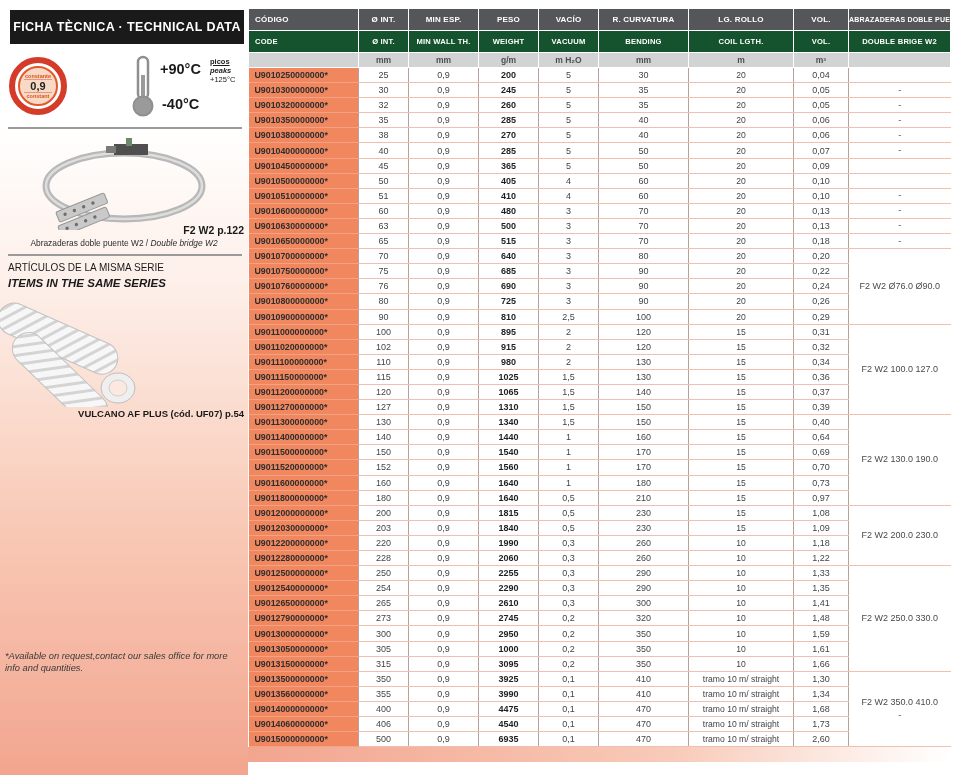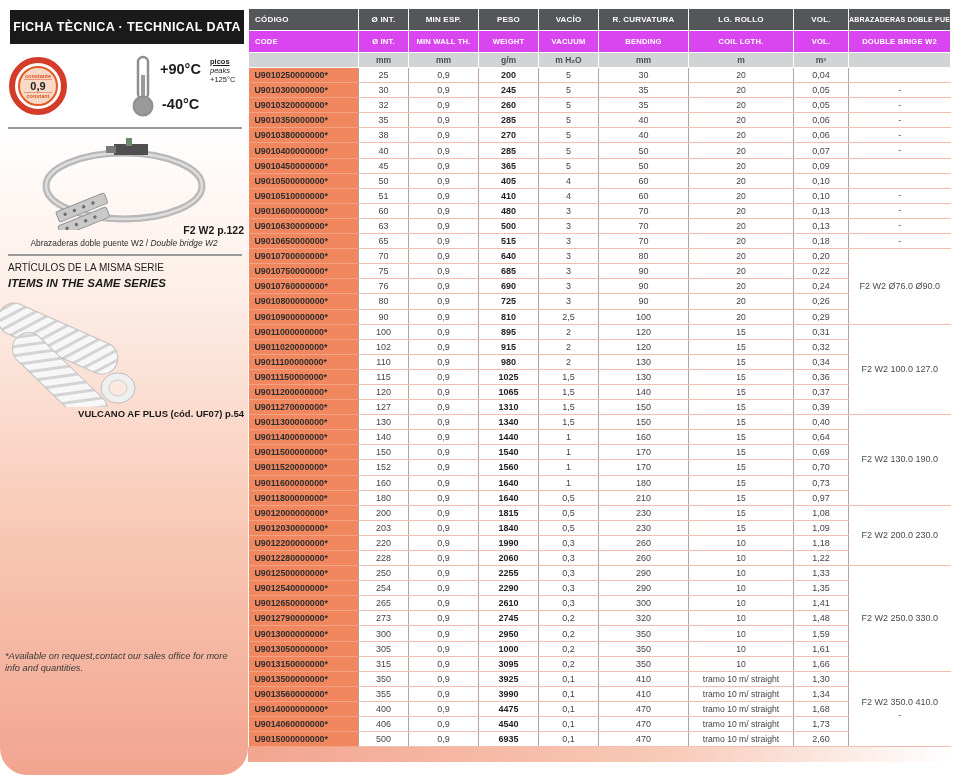--- a/index.html
+++ b/index.html
@@ -1,36 +1,36 @@
 <!DOCTYPE html>
 <html><head>
 <meta charset="utf-8">
 <style>
   * { margin:0; padding:0; box-sizing:border-box; }
   body { background:#fff; font-family:"Liberation Sans", sans-serif; }
   .page { position:relative; width:956px; height:775px; background:#fff; overflow:hidden; }
 
   
   .left-panel { position:absolute; left:0; top:0; width:248px; height:775px;
-    background:linear-gradient(180deg,#ffffff 0%,#ffffff 16%,#fdeee7 38%,#f8c9b6 68%,#f2a58f 100%);border-radius:27px; }
+    background:linear-gradient(180deg,#ffffff 0%,#ffffff 16%,#fdeee7 38%,#f8c9b6 68%,#f2a58f 100%); }
   .title-bar { position:absolute; left:10px; top:10px; width:234px; height:34px; background:#1a1a1a;
     color:#fff; display:flex; align-items:center; justify-content:center;
     font-size:12.5px; font-weight:bold; letter-spacing:.4px; }
   .badge { position:absolute; left:9px; top:57px; width:58px; height:58px; border-radius:50%;
     border:6px solid #d43b28; background:#fff; display:flex; align-items:center; justify-content:center; }
   .badge-inner { width:40px; height:40px; border-radius:50%; border:2px solid #e25a2c; background:#f8d9c6;
     display:flex; flex-direction:column; align-items:center; justify-content:center; }
   .badge-inner .small { font-size:5.5px; font-weight:bold; color:#d9541e; }
   .badge-inner .value { font-size:11px; font-weight:bold; color:#222; line-height:12px;
     border-top:1px solid #e8957a; border-bottom:1px solid #e8957a; padding:0 6px; }
   .thermo { position:absolute; left:130px; top:55px; width:26px; height:62px; }
   .t-max { position:absolute; left:160px; top:61px; font-size:14.5px; font-weight:bold; color:#1a1a1a; }
   .t-min { position:absolute; left:162px; top:96px; font-size:14.5px; font-weight:bold; color:#1a1a1a; }
   .t-peaks { position:absolute; left:210px; top:57px; font-size:7.5px; color:#1a1a1a; line-height:9px; }
-  .t-peaks .b { font-weight:bold;text-decoration:underline; } .t-peaks .i { font-style:italic; }
+  .t-peaks .b { font-weight:bold;text-decoration:underline; } .t-peaks .i { font-style:italic;font-weight:bold; }
   .divider { position:absolute; left:8px; width:234px; height:2px; background:#9a9a9a; }
   .clamp-img { position:absolute; left:22px; top:136px; width:200px; height:94px; }
   .f2w2-ref { position:absolute; left:8px; top:224px; width:236px; text-align:right;
     font-size:10.5px; font-weight:bold; color:#1a1a1a; }
   .clamp-caption { position:absolute; left:2px; top:238px; width:244px; text-align:center;
     font-size:8.4px; color:#2c2c2c; }
   .clamp-caption .en { font-style:italic; }
   .series-es { position:absolute; left:8px; top:262px; font-size:10px; font-weight:normal; color:#1a1a1a; }
   .series-en { position:absolute; left:8px; top:277px; font-size:11.5px; font-weight:bold; font-style:italic; color:#1a1a1a; }
   .hose-img { position:absolute; left:0px; top:292px; width:170px; height:115px; }
@@ -41,21 +41,21 @@
   .notes .it { font-style:italic; }
   .notes .gap { margin-top:7px; }
 
   
   .spec-table { position:absolute; left:248px; top:8px; width:702px; border-collapse:collapse; table-layout:fixed; }
   .spec-table col.c0{width:110px}.spec-table col.c1{width:50px}.spec-table col.c2{width:70px}
   .spec-table col.c3{width:60px}.spec-table col.c4{width:60px}.spec-table col.c5{width:90px}
   .spec-table col.c6{width:105px}.spec-table col.c7{width:55px}.spec-table col.c8{width:102px}
   .spec-table th { border:1px solid #fff; color:#fff; font-weight:bold; text-align:center; overflow:hidden; white-space:nowrap; }
   .spec-table tr.h1 th { background:#55565a; height:22px; font-size:8px; letter-spacing:.2px; }
-  .spec-table tr.h2 th { background:#d946ef; height:22px; font-size:7.6px; letter-spacing:.2px; }
+  .spec-table tr.h2 th { background:#14532d; height:22px; font-size:7.6px; letter-spacing:.2px; }
   .spec-table tr.h1 th:first-child, .spec-table tr.h2 th:first-child { text-align:left; padding-left:6px; }
   .spec-table tr.h1 th:last-child { font-size:7px; }
   .spec-table tr.units th { background:#d1d3d4; color:#4d4e52; height:15px; font-size:8.5px; }
   .spec-table td { height:15.1px; padding:0 2px; font-size:9px; color:#444; text-align:center;
     border-bottom:1px solid #f2bfae; border-right:1px solid #b7a19b; white-space:nowrap; overflow:hidden; }
   .spec-table td.code { background:#f0875f; color:#2e2e2e; font-weight:bold; text-align:left; padding-left:6px;
     font-size:8.8px; border-bottom:1px solid #f3a383; }
   .spec-table td.weight { font-weight:bold; color:#1f1f1f; }
   .spec-table td.coil { font-size:8.6px; }
   .spec-table td.clamp { border-right:none; font-size:9px; color:#4a4a4a; white-space:pre-line; line-height:13px; }

